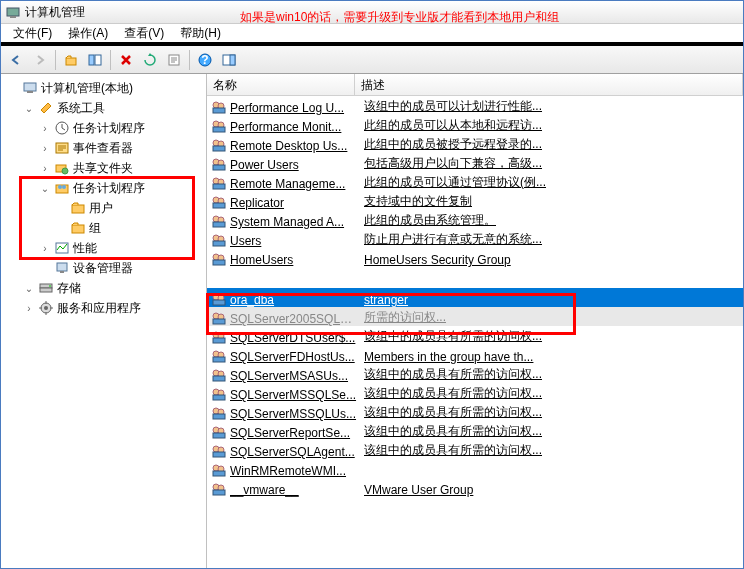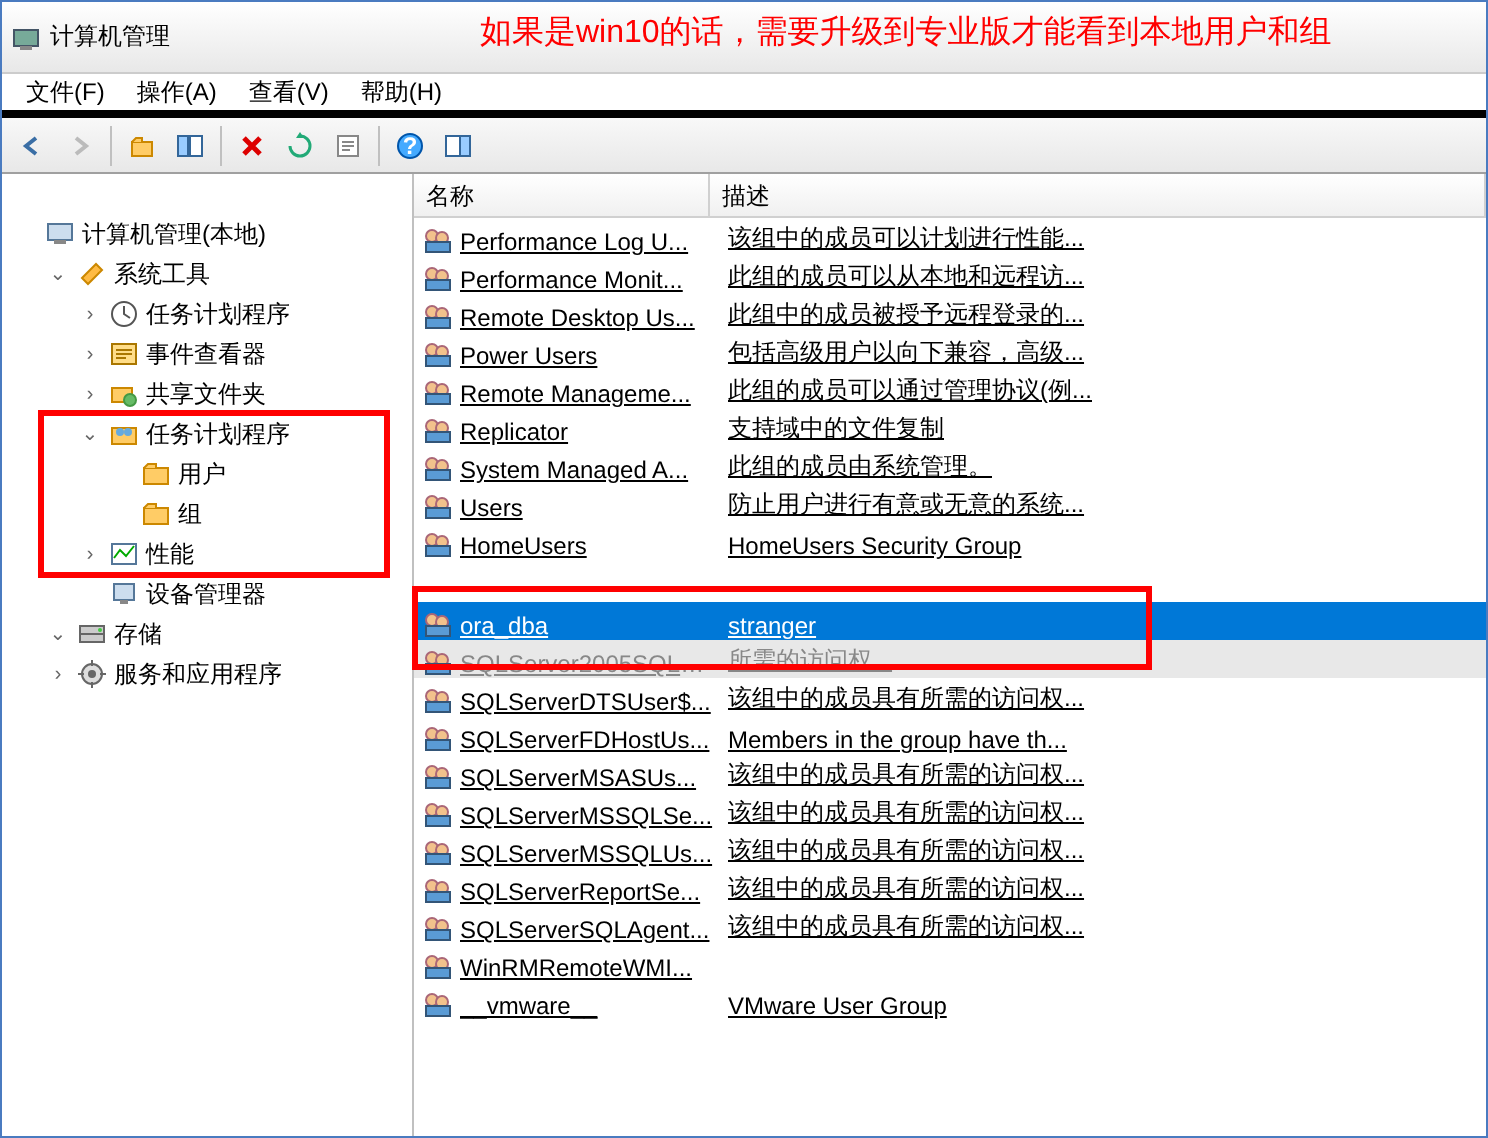--- a/index.html
+++ b/index.html
@@ -1,27 +1,27 @@
 <!DOCTYPE html>
 <html><head>
 <meta charset="utf-8">
 <style>
 * { margin: 0; padding: 0; box-sizing: border-box; font-family: "Microsoft YaHei", sans-serif; font-size: 12px; }
 body { background: #f0f0f0; width: 744px; height: 569px; overflow: hidden; position: relative; }
 .window { background: #fff; border: 1px solid #4a7bc0; width: 744px; height: 569px; display: flex; flex-direction: column; }
-.titlebar { height: 36px; background: linear-gradient(#fff,#e8e8e8); display: flex; align-items: center; padding: 0 4px; border-bottom: 1px solid #ccc; }
+.titlebar { height: 23px; background: linear-gradient(#fff,#e8e8e8); display: flex; align-items: center; padding: 0 4px; border-bottom: 1px solid #ccc; }
 .titlebar .icon { width: 16px; height: 16px; margin-right: 4px; display: inline-flex; align-items: center; justify-content: center; }
-.annotation { position: absolute; top: 6px; left: 240px; color: #ff0000; font-size: 16px; line-height: 22px; z-index: 100; pointer-events: none; }
+.annotation { position: absolute; top: 6px; left: 240px; color: #ff0000; font-size: 12px; line-height: 22px; z-index: 100; pointer-events: none; }
 .menubar { height: 22px; display: flex; align-items: center; padding: 0 4px; border-bottom: 4px solid #000000; background: #fff; }
 .menubar span { padding: 2px 8px; cursor: default; }
 .toolbar { height: 28px; display: flex; align-items: center; padding: 0 4px; gap: 2px; border-bottom: 1px solid #a0a0a0; background: linear-gradient(#f8f8f8,#e8e8e8); }
 .tbtn { width: 22px; height: 22px; display: inline-flex; align-items: center; justify-content: center; border: 1px solid transparent; border-radius: 2px; }
 .sep { width: 1px; height: 20px; background: #c0c0c0; margin: 0 2px; }
 .content { flex: 1; display: flex; overflow: hidden; }
-.tree { width: 206px; border-right: 1px solid #c0c0c0; background: #fff; overflow: auto; padding: 20px 0; }
+.tree { width: 206px; border-right: 1px solid #c0c0c0; background: #fff; overflow: auto; padding: 4px 0; }
 .tree-item { display: flex; align-items: center; height: 20px; padding-left: 4px; white-space: nowrap; }
 .tree-item .exp { width: 12px; text-align: center; color: #666; cursor: pointer; font-size: 10px; }
 .tree-item .exp.none { visibility: hidden; }
 .tree-item .ticon { width: 16px; height: 16px; margin: 0 3px; display: inline-flex; align-items: center; justify-content: center; }
 .lvl1 { padding-left: 6px; } .lvl2 { padding-left: 22px; } .lvl3 { padding-left: 38px; } .lvl4 { padding-left: 54px; }
 .highlight-red { border: 3px solid #ff0000; }
 .details { flex: 1; background: #fff; overflow: hidden; display: flex; flex-direction: column; }
 .cols { display: flex; height: 22px; border-bottom: 1px solid #d0d0d0; background: linear-gradient(#fff,#f0f0f0); }
 .col { padding: 3px 6px; border-right: 1px solid #d0d0d0; }
 .col1 { width: 148px; } .col2 { flex: 1; }

